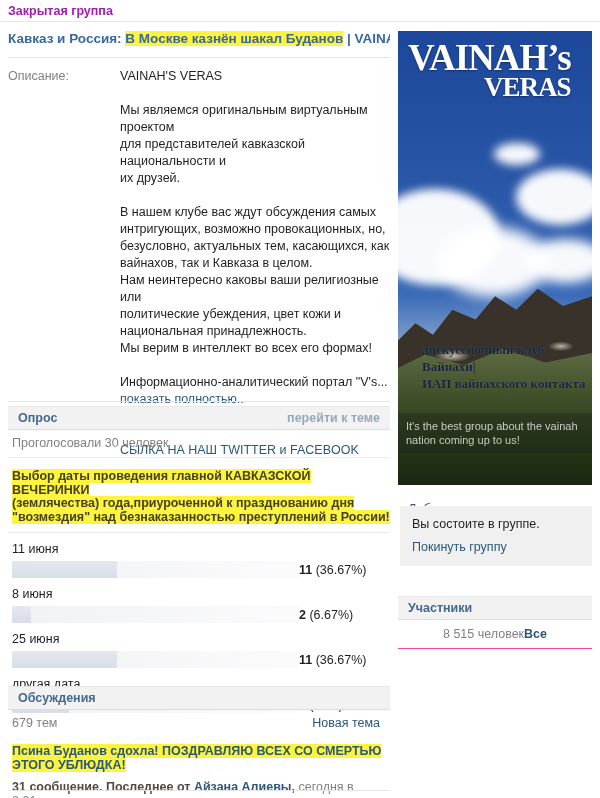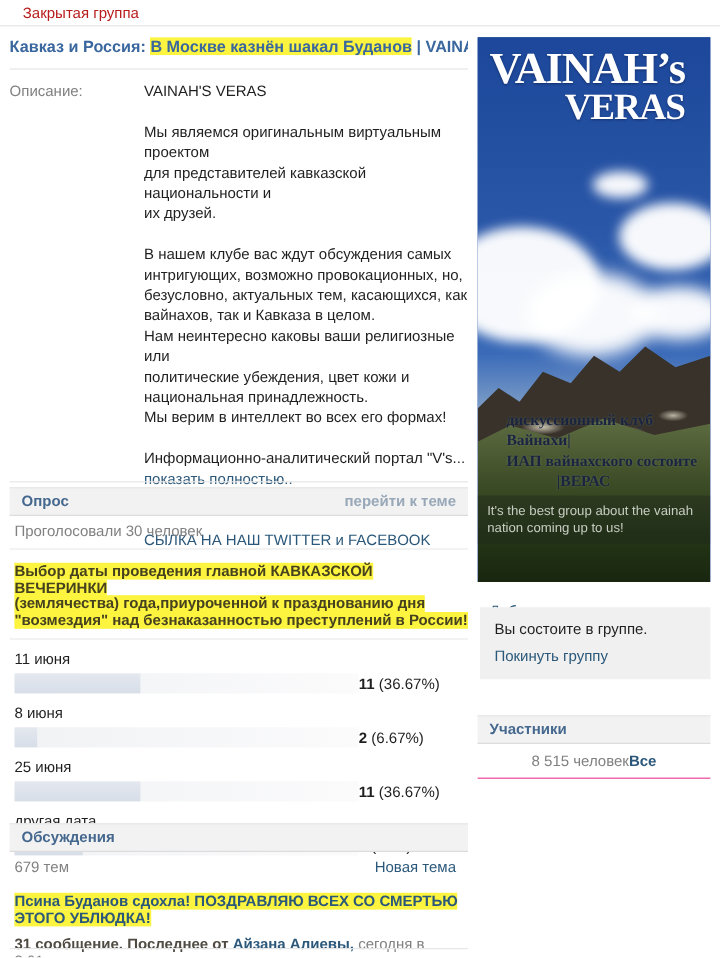--- a/index.html
+++ b/index.html
@@ -3,21 +3,21 @@
 <meta charset="utf-8">
 <style>
   html,body{margin:0;padding:0;background:#fff;}
   .page{position:relative;width:600px;height:798px;overflow:hidden;
         font-family:"Liberation Sans",sans-serif;font-size:12.5px;color:#1f1f1f;background:#fff;}
   a{text-decoration:none;cursor:pointer;}
   .link{color:#2b587a;}
   .grey{color:#818181;}
 
   
-  .group-type{position:absolute;left:19px;top:4px;font-weight:normal;color:#b91c1c;font-size:12.5px;}
+  .group-type{position:absolute;left:8px;top:4px;font-weight:bold;color:#a21caf;font-size:12.5px;}
   .divider-full{position:absolute;left:0;top:21px;width:600px;height:1px;background:#e6e6e6;}
 
   
   .page-title{position:absolute;left:8px;top:31px;width:382px;white-space:nowrap;overflow:hidden;
               font-size:13.5px;font-weight:bold;color:#39679e;}
   .page-title .hl{background:#fcf43e;}
   .divider-title{position:absolute;left:8px;top:57px;width:382px;height:1px;background:#e6e6e6;}
 
   
   .desc{position:absolute;left:8px;top:68px;width:382px;line-height:17px;}
@@ -76,21 +76,21 @@
          background-image:radial-gradient(ellipse 26px 9px at 28% 78%,#cdc6b4 0%,rgba(205,198,180,0) 70%),
                           radial-gradient(ellipse 30px 10px at 62% 84%,#c6c0ae 0%,rgba(198,192,174,0) 70%),
                           radial-gradient(ellipse 18px 7px at 84% 68%,#b9b3a2 0%,rgba(185,179,162,0) 70%);
          clip-path:polygon(0 100%,0 62%,9% 44%,18% 56%,28% 30%,40% 40%,50% 16%,61% 30%,72% 8%,85% 26%,100% 16%,100% 100%);}
   .green{position:absolute;left:0;top:318px;width:100%;height:136px;
          background:linear-gradient(180deg,#5f6c42 0%,#3c4c26 40%,#243415 75%,#182610 100%);
          clip-path:polygon(0 14%,14% 4%,34% 12%,54% 0,76% 10%,100% 3%,100% 100%,0 100%);}
   .img-title{position:absolute;left:10px;top:10px;color:#fff;font-family:"Liberation Serif",serif;
              font-weight:bold;line-height:0.92;letter-spacing:-1px;text-shadow:0 1px 2px rgba(0,0,30,0.4);text-align:right;}
   .img-title .t1{font-size:37px;}
-  .img-title .t2{font-size:31px;margin-left:28px;}
+  .img-title .t2{font-size:27px;margin-left:28px;}
   .img-caption{position:absolute;left:24px;top:310px;color:#1a2440;font-family:"Liberation Serif",serif;
                font-weight:bold;font-size:13px;line-height:17px;text-shadow:0 0 2px rgba(120,140,120,0.5);}
   .img-caption .indent{padding-left:42px;}
   .img-tagline{position:absolute;left:0;top:382px;width:100%;box-sizing:border-box;padding:6px 8px;
                background:rgba(28,38,28,0.38);color:#c7ccc0;font-size:11px;line-height:14px;}
 
   .bookmark{position:absolute;left:408px;top:502px;}
   .member-box{position:absolute;left:400px;top:506px;width:192px;height:60px;box-sizing:border-box;
               background:#f0f0f0;padding:11px 12px;}
   .member-status{color:#1f1f1f;}
@@ -216,22 +216,21 @@
     <div class="cloud c5"></div>
     <div class="rocky"></div>
     <div class="green"></div>
     <div class="img-title">
       <div class="t1">VAINAH’s</div>
       <div class="t2">VERAS</div>
     </div>
     <div class="img-caption">
       <div>дискуссионный клуб</div>
       <div>Вайнахи|</div>
-      <div>ИАП вайнахского состоите</div>
-      <div class="indent">|ВЕРАС</div>
+      <div>ИАП вайнахского контакта</div>
     </div>
     <div class="img-tagline">It's the best group about the vainah nation coming up to us!</div>
   </div>
 
   <a class="link bookmark">Добавить в закладки</a>
 
   <div class="member-box">
     <div class="member-status">Вы состоите в группе.</div>
     <a class="link leave-link">Покинуть группу</a>
   </div>

